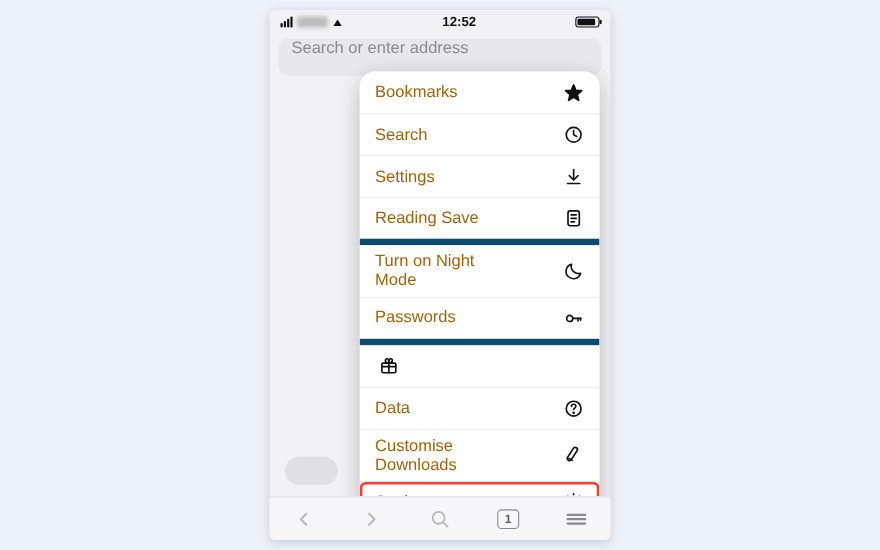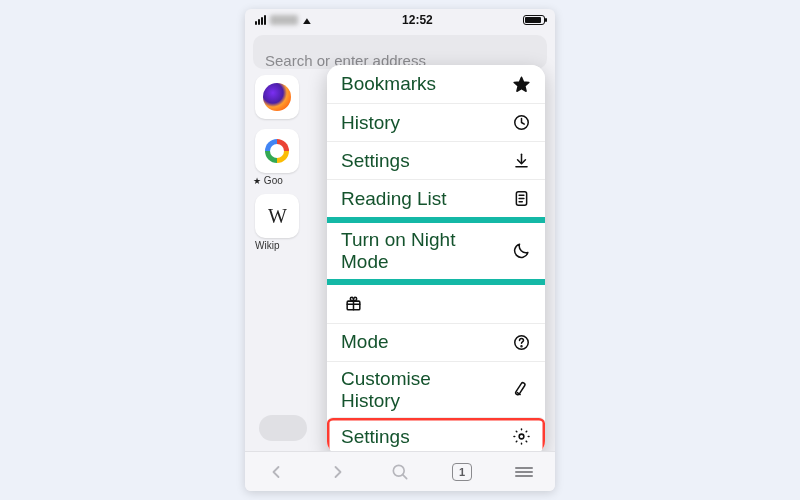--- a/index.html
+++ b/index.html
@@ -42,21 +42,21 @@
   .wifi::before { content:"\25B2"; font-size:10px; color:#111; display:inline-block; transform:scaleX(1.3);}
   .batt { width:22px; height:10px; border:1.5px solid #111; border-radius:3px; position:relative;}
   .batt::after{content:"";position:absolute;right:-3px;top:2px;width:2px;height:4px;background:#111;border-radius:1px;}
   .batt i{position:absolute;left:1px;top:1px;bottom:1px;width:16px;background:#111;border-radius:1px;}
   
   .addr {
     margin: 4px 8px 0 8px;
     height: 34px;
     background:#e8e8ec;
     border-radius:10px;
-    display:flex; align-items:flex-end;
+    display:flex; align-items:flex-start;
     padding:0 12px;
     color:#8a8a8e;
     font-size:15px;
   }
   
   .bg-content { position:absolute; left:10px; top:66px; width:70px; }
   .tile { width:44px; height:44px; background:#fff; border-radius:10px; box-shadow:0 1px 2px rgba(0,0,0,0.12); display:flex; align-items:center; justify-content:center; margin-bottom:2px;}
   .tile-label{ font-size:10px; color:#333; margin-bottom:8px; display:block;}
   .star-badge{ font-size:9px; color:#222; margin-left:-2px;}
   .ff-icon{ width:28px; height:28px; border-radius:50%; background: radial-gradient(circle at 35% 35%, #7b2ff2 0%, #4b1fa6 40%, #ff9d2f 55%, #ff3d00 100%); }
@@ -67,28 +67,28 @@
   
   .menu {
     position:absolute;
     top:56px; left:82px;
     width:218px;
     background:#fff;
     border-radius:14px;
     box-shadow:0 6px 20px rgba(0,0,0,0.22);
     overflow:hidden;
   }
-  .group { border-top:6px solid #14b8a6; }
+  .group { border-top:6px solid #0c4a6e; }
   .group:first-child{ border-top:none; }
   .item {
     display:flex; align-items:center; justify-content:space-between;
     padding: 0 14px;
     min-height:38px;
-    font-size:19px;
-    color:#14532d;
+    font-size:15px;
+    color:#a16207;
     border-top:1px solid #ececec;
     background:#fff;
     gap:48px;
   }
   .item:first-child{ border-top:none; }
   .item .label{ line-height:1.15; padding:6px 0;}
   .item .icon{ width:22px; display:flex; justify-content:flex-end; color:#111;}
   .item.highlight{
     box-shadow: inset 0 0 0 2.5px #ff3b30;
     border-radius:6px;
@@ -126,111 +126,108 @@
       <span class="batt">
           <i></i>
         </span>
     </div>
   </div>
 
   <div class="addr">
     <span>Search or enter address</span>
   </div>
 
-  <div class="bg-content">
-    <div class="tile">
-        <div class="ff-icon"></div>
-      </div>
-    <div style="height:8px"></div>
-    <div class="tile">
-        <div class="g-icon"></div>
-      </div>
-    <span class="tile-label"><span class="star-badge">★</span> <span>Goo</span></span>
-    <div class="tile">
-        <span class="w-icon">W</span>
-      </div>
-    <span class="tile-label">Wikip</span>
-  </div>
   <div class="bg-pill"></div>
 
   <div class="menu" id="menu">
       <div class="group">
         <div class="item">
           <div class="label">Bookmarks</div>
           <div class="icon">
             <svg width="19" height="19" viewBox="0 0 24 24" fill="none" stroke="#111" stroke-width="1.9" stroke-linecap="round" stroke-linejoin="round">
               <polygon fill="#111" points="12 2.8 14.6 9 21.3 9.4 16.2 13.9 17.8 20.5 12 17.1 6.2 20.5 7.8 13.9 2.7 9.4 9.4 9"></polygon>
             </svg>
           </div>
         </div>
         <div class="item">
-          <div class="label">History</div>
+          <div class="label">Search</div>
           <div class="icon">
             <svg width="19" height="19" viewBox="0 0 24 24" fill="none" stroke="#111" stroke-width="1.9" stroke-linecap="round" stroke-linejoin="round">
               <circle cx="12" cy="12" r="8.5"></circle>
               <polyline points="12 7 12 12 15.5 14"></polyline>
             </svg>
           </div>
         </div>
         <div class="item">
           <div class="label">Settings</div>
           <div class="icon">
             <svg width="19" height="19" viewBox="0 0 24 24" fill="none" stroke="#111" stroke-width="1.9" stroke-linecap="round" stroke-linejoin="round">
               <line x1="12" y1="4" x2="12" y2="15"></line>
               <polyline points="7 11 12 16 17 11"></polyline>
               <line x1="5" y1="20" x2="19" y2="20"></line>
             </svg>
           </div>
         </div>
         <div class="item">
-          <div class="label">Reading List</div>
+          <div class="label">Reading Save</div>
           <div class="icon">
             <svg width="19" height="19" viewBox="0 0 24 24" fill="none" stroke="#111" stroke-width="1.9" stroke-linecap="round" stroke-linejoin="round">
               <rect x="5.5" y="3.5" width="13" height="17" rx="2.5"></rect>
               <line x1="9" y1="8" x2="15" y2="8"></line>
               <line x1="9" y1="12" x2="15" y2="12"></line>
               <line x1="9" y1="16" x2="13" y2="16"></line>
             </svg>
           </div>
         </div>
       </div>
       <div class="group">
         <div class="item">
           <div class="label">Turn on Night Mode</div>
           <div class="icon">
             <svg width="19" height="19" viewBox="0 0 24 24" fill="none" stroke="#111" stroke-width="1.9" stroke-linecap="round" stroke-linejoin="round">
               <path d="M20 14.5A8.5 8.5 0 0 1 9.5 4 8.5 8.5 0 1 0 20 14.5z"></path>
+            </svg>
+          </div>
+        </div>
+        <div class="item">
+          <div class="label">Passwords</div>
+          <div class="icon">
+            <svg width="19" height="19" viewBox="0 0 24 24" fill="none" stroke="#111" stroke-width="1.9" stroke-linecap="round" stroke-linejoin="round">
+              <circle cx="7.5" cy="12" r="3.5"></circle>
+              <line x1="11" y1="12" x2="20" y2="12"></line>
+              <line x1="17" y1="12" x2="17" y2="15"></line>
+              <line x1="20" y1="12" x2="20" y2="14"></line>
             </svg>
           </div>
         </div>
       </div>
       <div class="group">
         <div class="item">
           <div class="icon">
             <svg width="19" height="19" viewBox="0 0 24 24" fill="none" stroke="#111" stroke-width="1.9" stroke-linecap="round" stroke-linejoin="round">
               <rect x="4" y="9" width="16" height="11" rx="1.5"></rect>
               <line x1="4" y1="13" x2="20" y2="13"></line>
               <line x1="12" y1="9" x2="12" y2="20"></line>
               <path d="M12 9c-3 0-4-1.4-4-3 0-1.4 1-2 2-2 2 0 2 3 2 5z"></path>
               <path d="M12 9c3 0 4-1.4 4-3 0-1.4-1-2-2-2-2 0-2 3-2 5z"></path>
             </svg>
           </div>
         </div>
         <div class="item">
-          <div class="label">Mode</div>
+          <div class="label">Data</div>
           <div class="icon">
             <svg width="19" height="19" viewBox="0 0 24 24" fill="none" stroke="#111" stroke-width="1.9" stroke-linecap="round" stroke-linejoin="round">
               <circle cx="12" cy="12" r="8.5"></circle>
               <path d="M9.5 9.5a2.5 2.5 0 0 1 5 0c0 1.6-2.5 2-2.5 3.5"></path>
               <circle cx="12" cy="16.8" r="0.6" fill="#111"></circle>
             </svg>
           </div>
         </div>
         <div class="item">
-          <div class="label">Customise History</div>
+          <div class="label">Customise Downloads</div>
           <div class="icon">
             <svg width="19" height="19" viewBox="0 0 24 24" fill="none" stroke="#111" stroke-width="1.9" stroke-linecap="round" stroke-linejoin="round">
               <rect x="8" y="2.5" width="5" height="17" rx="2.4" transform="rotate(33 10.5 11)"></rect>
               <line x1="6.7" y1="16" x2="10.3" y2="18.4"></line>
             </svg>
           </div>
         </div>
         <div class="item highlight">
           <div class="label">Settings</div>
           <div class="icon">

